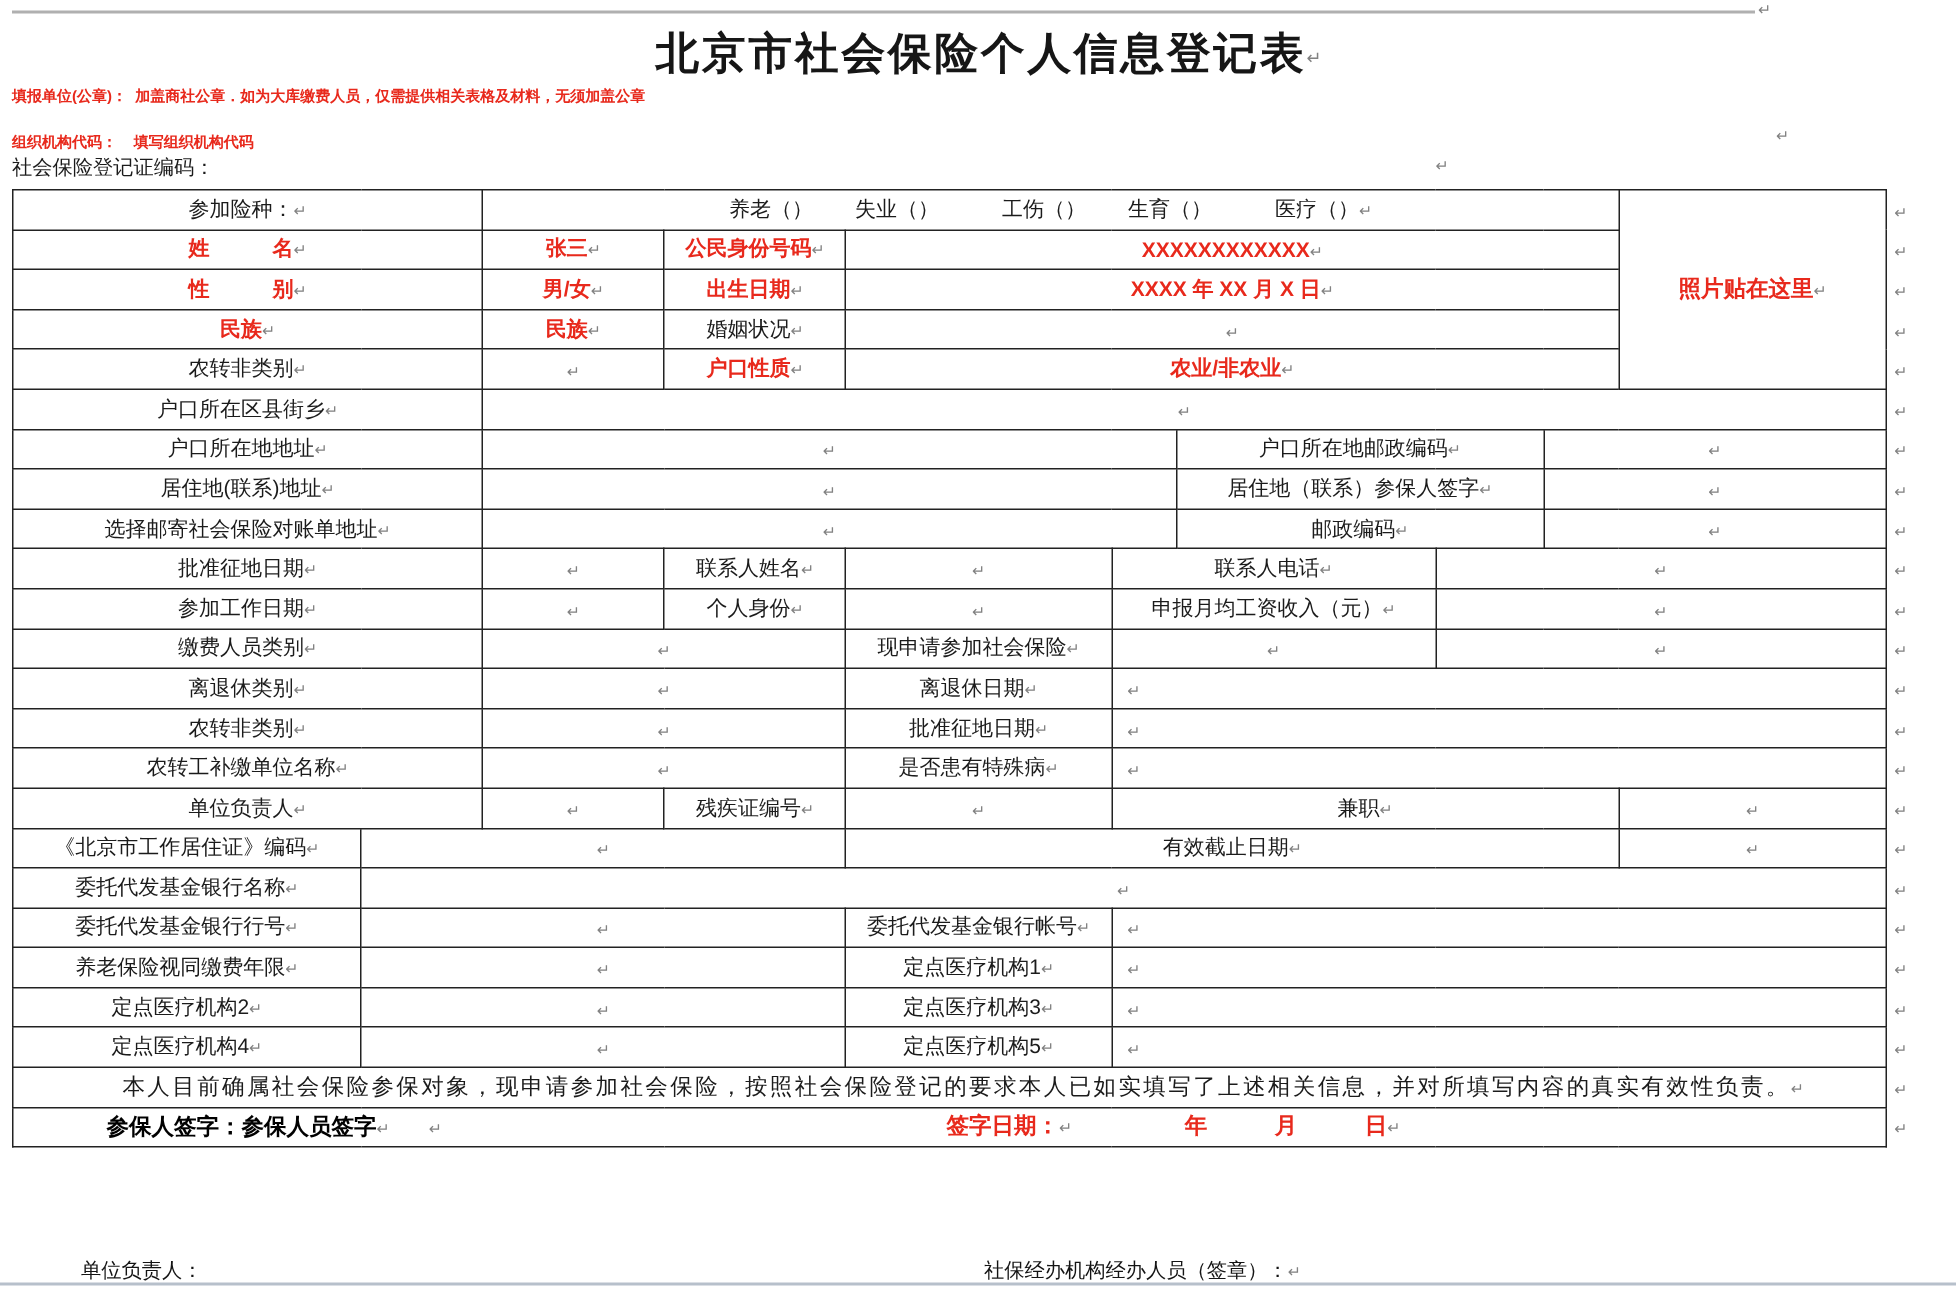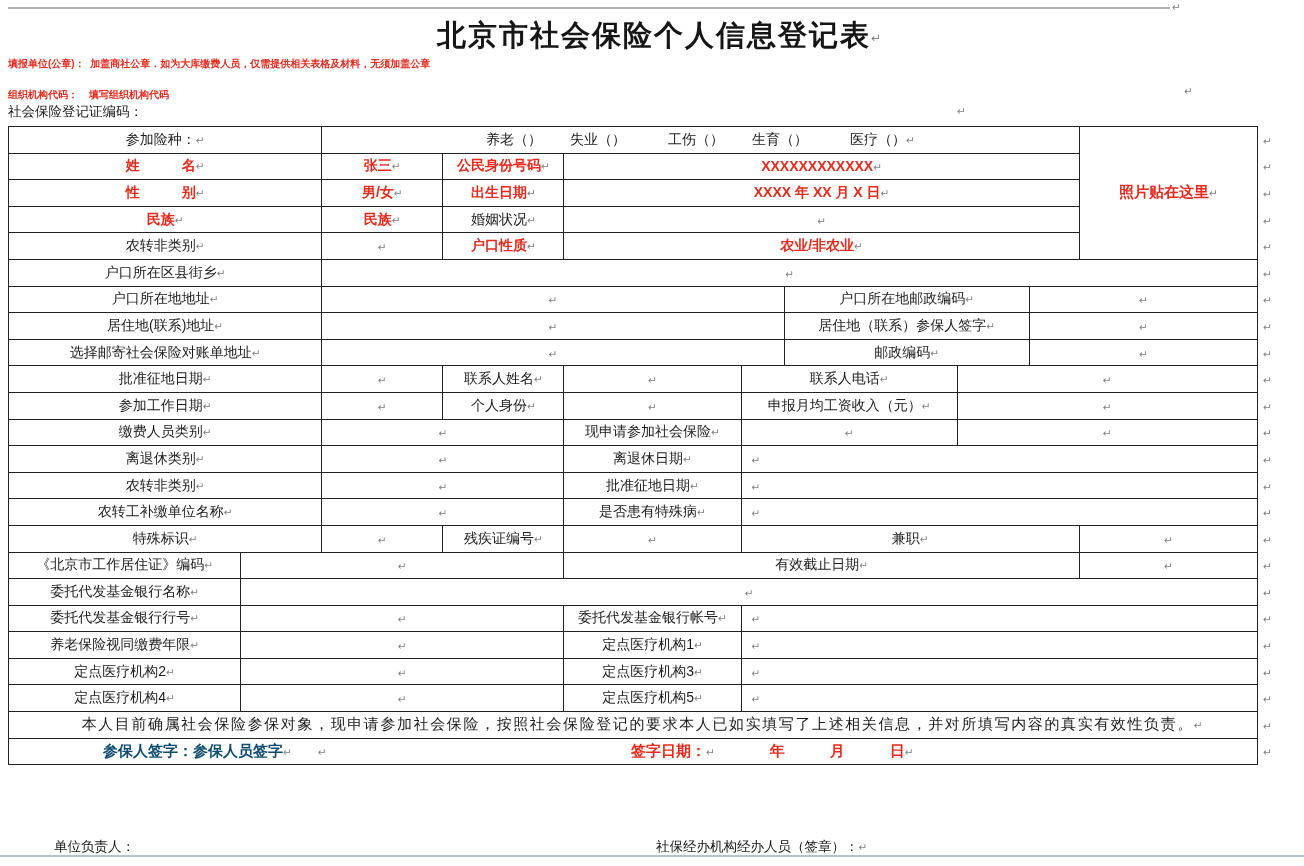--- a/index.html
+++ b/index.html
@@ -25,24 +25,24 @@
   td{
     border:1.6px solid #222222;height:25.6px;text-align:center;vertical-align:middle;
     font-size:14px;padding:0 2px;overflow:hidden;white-space:nowrap;color:#1b1b1b;
   }
   td.red{color:#e8291c;font-weight:bold;margin-left:36px;}
   td.pmcol{border:none;text-align:left;padding-left:5px;background:transparent;}
   td.pml{text-align:left;padding-left:10px;}
   td.photo{font-size:15px;}
   td.decl{text-align:center;padding-left:22px;font-size:15px;letter-spacing:1.6px;}
   td.sigcell{position:relative;text-align:left;font-size:15px;}
-  .sig-left{margin-left:92px;color:#0c4a6e;font-weight:bold;}
+  .sig-left{margin-left:60px;color:#000000;font-weight:bold;}
   .sig-right{position:absolute;left:622px;top:50%;transform:translateY(-50%);color:#e8291c;font-weight:bold;white-space:pre;}
   .sig-gap{display:inline-block;width:26px;}
-  .sig-date{margin-left:55px;}
+  .sig-date{margin-left:75px;}
   .footer-col{position:absolute;top:787px;font-size:13.5px;line-height:24px;color:#141414;white-space:pre;}
   .footer-col div{height:24px;margin-left:44px;}
 </style>
 </head>
 <body>
 
 <div class="top-rule"></div>
 <span class="mark abs" style="left:1172px;top:1px;">↵</span>
 
 <div class="title"><span>北京市社会保险个人信息登记表</span><span class="mark">↵</span></div>
@@ -170,21 +170,21 @@
         <td class="pmcol"><span class="mark">↵</span></td>
       </tr>
       <tr>
         <td colspan="2"><span>农转工补缴单位名称</span><span class="mark">↵</span></td>
         <td colspan="2"><span class="mark">↵</span></td>
         <td><span>是否患有特殊病</span><span class="mark">↵</span></td>
         <td class="pml" colspan="5"><span class="mark">↵</span></td>
         <td class="pmcol"><span class="mark">↵</span></td>
       </tr>
       <tr>
-        <td colspan="2"><span>特殊标识</span><span class="mark">↵</span></td>
+        <td colspan="2"><span>单位负责人</span><span class="mark">↵</span></td>
         <td><span class="mark">↵</span></td>
         <td><span>残疾证编号</span><span class="mark">↵</span></td>
         <td><span class="mark">↵</span></td>
         <td colspan="4"><span>兼职</span><span class="mark">↵</span></td>
         <td><span class="mark">↵</span></td>
         <td class="pmcol"><span class="mark">↵</span></td>
       </tr>
       <tr>
         <td><span>《北京市工作居住证》编码</span><span class="mark">↵</span></td>
         <td colspan="3"><span class="mark">↵</span></td>

